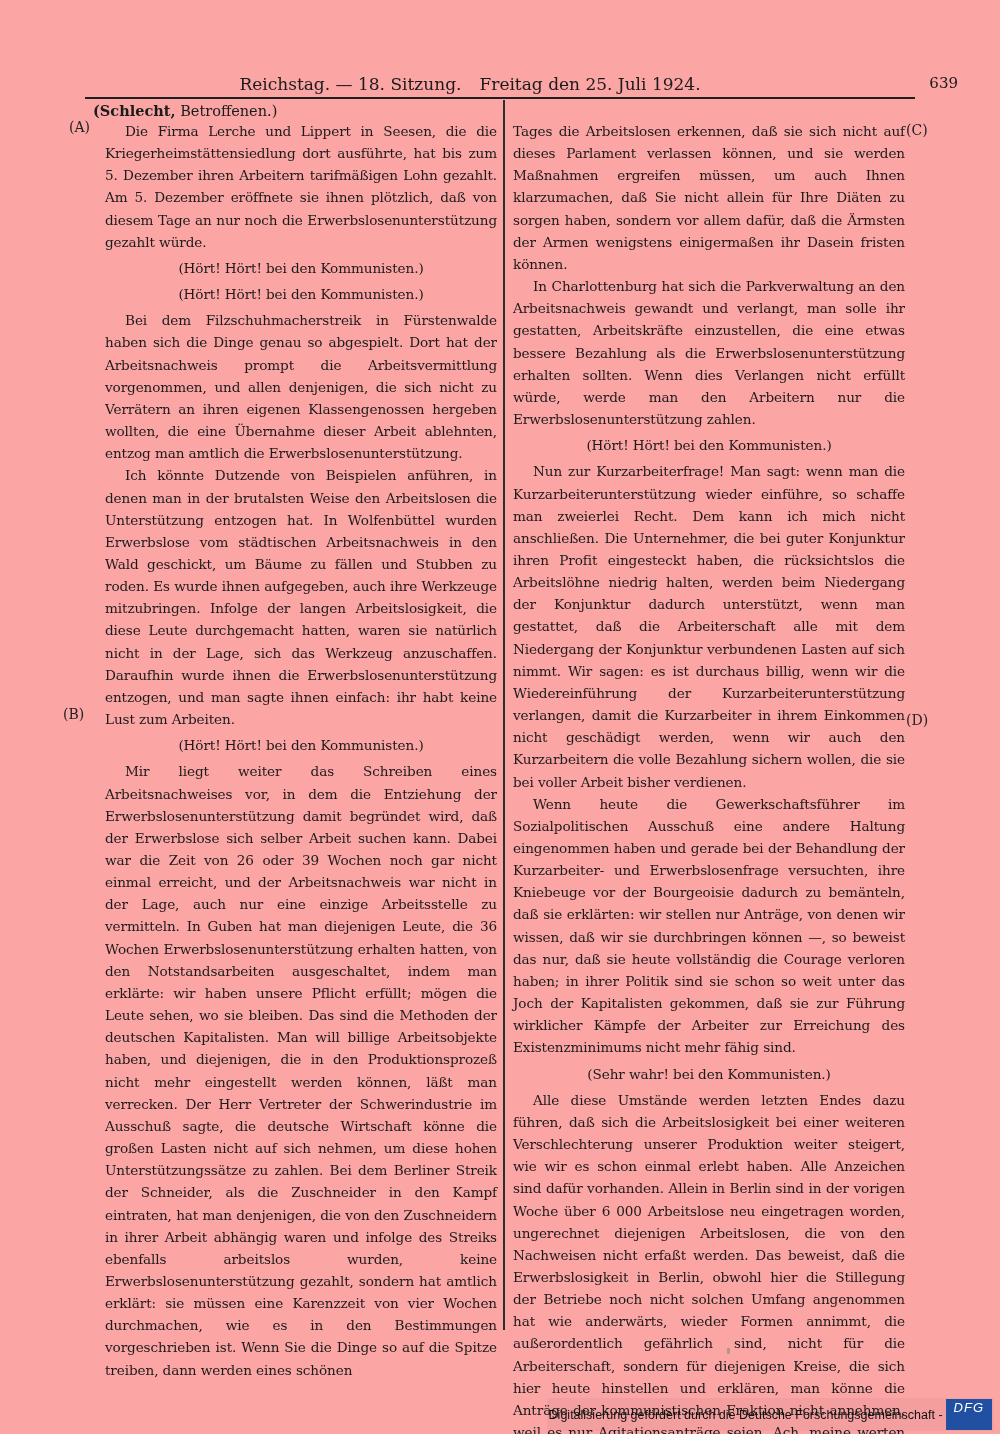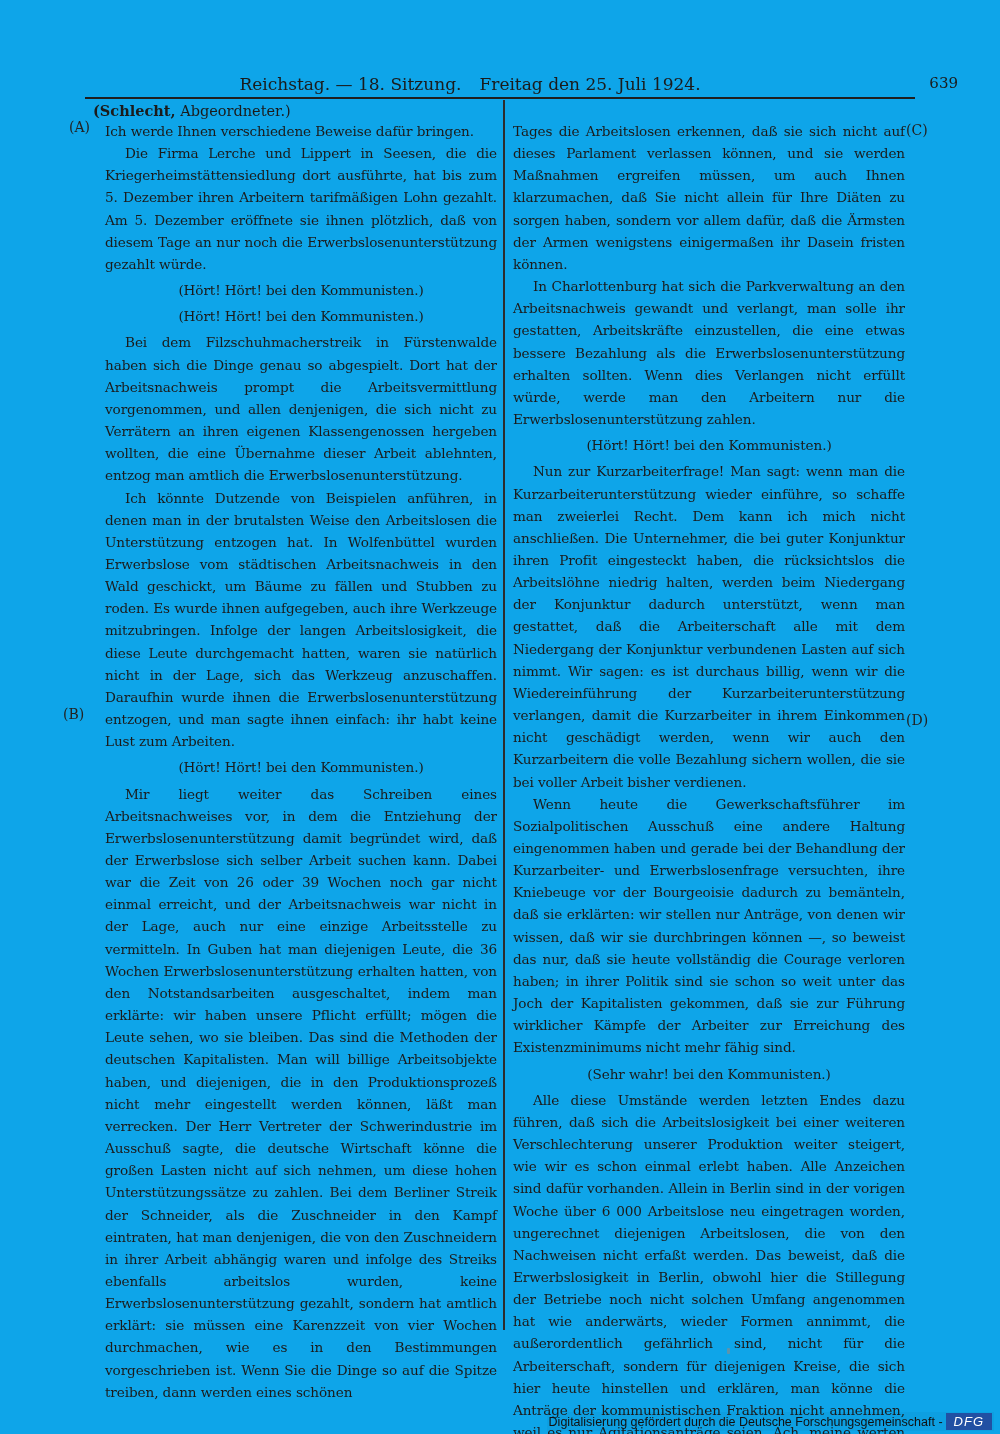--- a/index.html
+++ b/index.html
@@ -47,52 +47,51 @@
     font-family:"Liberation Sans","DejaVu Sans",sans-serif;
     font-weight:normal; font-size:12.5px; color:#111;
     background:rgba(0,0,0,0.03); padding:1px 2px;
   }
   .dfg-logo {
     display:inline-block;
     color:#ffffff;
     font-style:italic;
     font-size:13px;
     letter-spacing:1px;
-    padding:2px 8px 2px 8px;
+    padding:2px 8px 16px 8px;
     line-height:1;
   }
 
   .scan-speck { position:absolute; left:727px; top:1348px; width:3px; height:6px; background:#8a8a8a; opacity:.65; border-radius:1px; }
 </style>
 </head>
 <body>
 
-<div class="page" style="background-color: #0ea5e9; color: rgb(27, 27, 27);">
+<div class="page" style="background-color: #fca5a5; color: rgb(27, 27, 27);">
 
   <div class="header-band">
     <div class="header-title">
       <span class="part">Reichstag. — 18. Sitzung.</span><span class="part">Freitag den 25. Juli 1924.</span>
     </div>
   </div>
   <div class="page-number">639</div>
   <div class="header-rule"></div>
 
   <div class="speaker-note">
-    <b>(Schlecht,</b><span> Abgeordneter.)</span>
+    <b>(Schlecht,</b><span> Betroffenen.)</span>
   </div>
 
   <div class="margin-letter ml-a">(A)</div>
   <div class="margin-letter ml-b">(B)</div>
   <div class="margin-letter ml-c">(C)</div>
   <div class="margin-letter ml-d">(D)</div>
 
   <div class="divider"></div>
   <div class="columns">
     <div class="col">
-        <p class="no-indent">Ich werde Ihnen verschiedene Beweise dafür bringen.</p>
         <p class="">Die Firma Lerche und Lippert in Seesen, die die Kriegerheimstättensiedlung dort ausführte, hat bis zum 5. Dezember ihren Arbeitern tarifmäßigen Lohn gezahlt. Am 5. Dezember eröffnete sie ihnen plötzlich, daß von diesem Tage an nur noch die Erwerbslosenunterstützung gezahlt würde.</p>
         <p class="interjection">(Hört! Hört! bei den Kommunisten.)</p>
         <p class="interjection">(Hört! Hört! bei den Kommunisten.)</p>
         <p class="">Bei dem Filzschuhmacherstreik in Fürstenwalde haben sich die Dinge genau so abgespielt. Dort hat der Arbeitsnachweis prompt die Arbeitsvermittlung vorgenommen, und allen denjenigen, die sich nicht zu Verrätern an ihren eigenen Klassengenossen hergeben wollten, die eine Übernahme dieser Arbeit ablehnten, entzog man amtlich die Erwerbslosenunterstützung.</p>
         <p class="">Ich könnte Dutzende von Beispielen anführen, in denen man in der brutalsten Weise den Arbeitslosen die Unterstützung entzogen hat. In Wolfenbüttel wurden Erwerbslose vom städtischen Arbeitsnachweis in den Wald geschickt, um Bäume zu fällen und Stubben zu roden. Es wurde ihnen aufgegeben, auch ihre Werkzeuge mitzubringen. Infolge der langen Arbeitslosigkeit, die diese Leute durchgemacht hatten, waren sie natürlich nicht in der Lage, sich das Werkzeug anzuschaffen. Daraufhin wurde ihnen die Erwerbslosenunterstützung entzogen, und man sagte ihnen einfach: ihr habt keine Lust zum Arbeiten.</p>
         <p class="interjection">(Hört! Hört! bei den Kommunisten.)</p>
         <p class="">Mir liegt weiter das Schreiben eines Arbeitsnachweises vor, in dem die Entziehung der Erwerbslosenunterstützung damit begründet wird, daß der Erwerbslose sich selber Arbeit suchen kann. Dabei war die Zeit von 26 oder 39 Wochen noch gar nicht einmal erreicht, und der Arbeitsnachweis war nicht in der Lage, auch nur eine einzige Arbeitsstelle zu vermitteln. In Guben hat man diejenigen Leute, die 36 Wochen Erwerbslosenunterstützung erhalten hatten, von den Notstandsarbeiten ausgeschaltet, indem man erklärte: wir haben unsere Pflicht erfüllt; mögen die Leute sehen, wo sie bleiben. Das sind die Methoden der deutschen Kapitalisten. Man will billige Arbeitsobjekte haben, und diejenigen, die in den Produktionsprozeß nicht mehr eingestellt werden können, läßt man verrecken. Der Herr Vertreter der Schwerindustrie im Ausschuß sagte, die deutsche Wirtschaft könne die großen Lasten nicht auf sich nehmen, um diese hohen Unterstützungssätze zu zahlen. Bei dem Berliner Streik der Schneider, als die Zuschneider in den Kampf eintraten, hat man denjenigen, die von den Zuschneidern in ihrer Arbeit abhängig waren und infolge des Streiks ebenfalls arbeitslos wurden, keine Erwerbslosenunterstützung gezahlt, sondern hat amtlich erklärt: sie müssen eine Karenzzeit von vier Wochen durchmachen, wie es in den Bestimmungen vorgeschrieben ist. Wenn Sie die Dinge so auf die Spitze treiben, dann werden eines schönen</p>
       </div>
     <div class="col">
         <p class="no-indent">Tages die Arbeitslosen erkennen, daß sie sich nicht auf dieses Parlament verlassen können, und sie werden Maßnahmen ergreifen müssen, um auch Ihnen klarzumachen, daß Sie nicht allein für Ihre Diäten zu sorgen haben, sondern vor allem dafür, daß die Ärmsten der Armen wenigstens einigermaßen ihr Dasein fristen können.</p>

